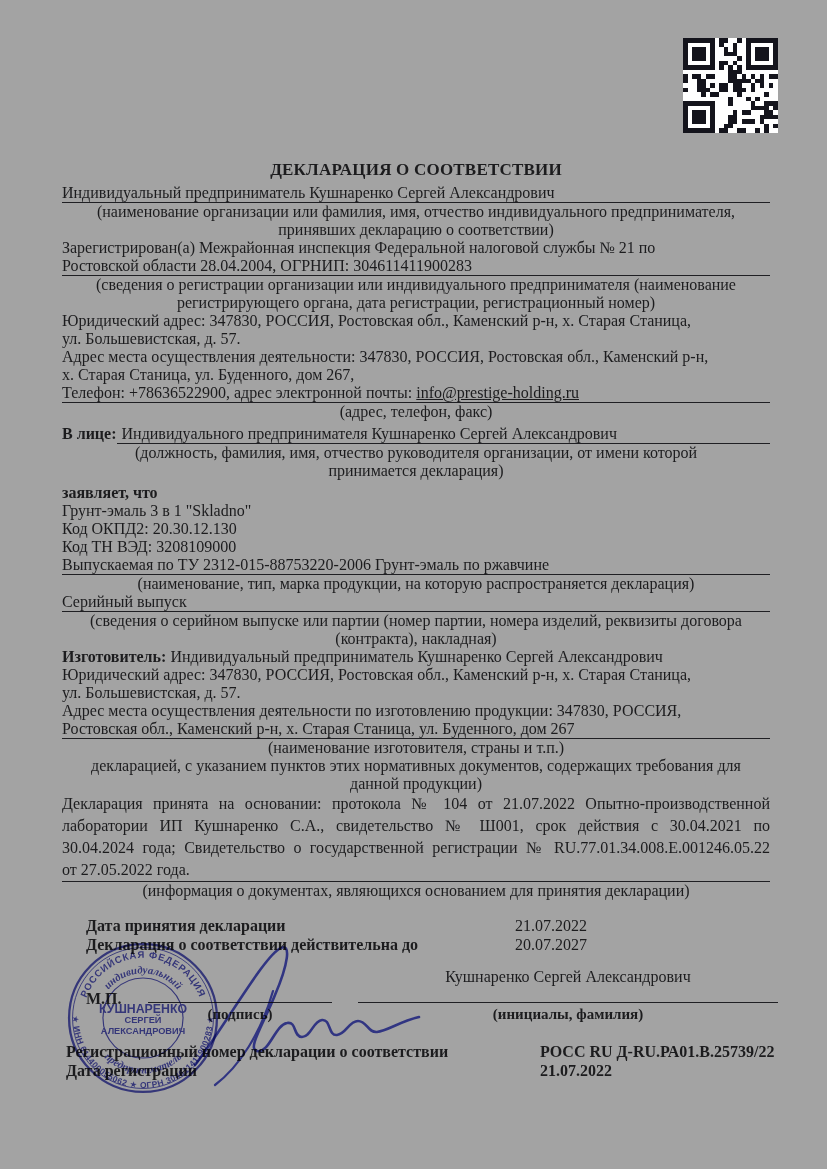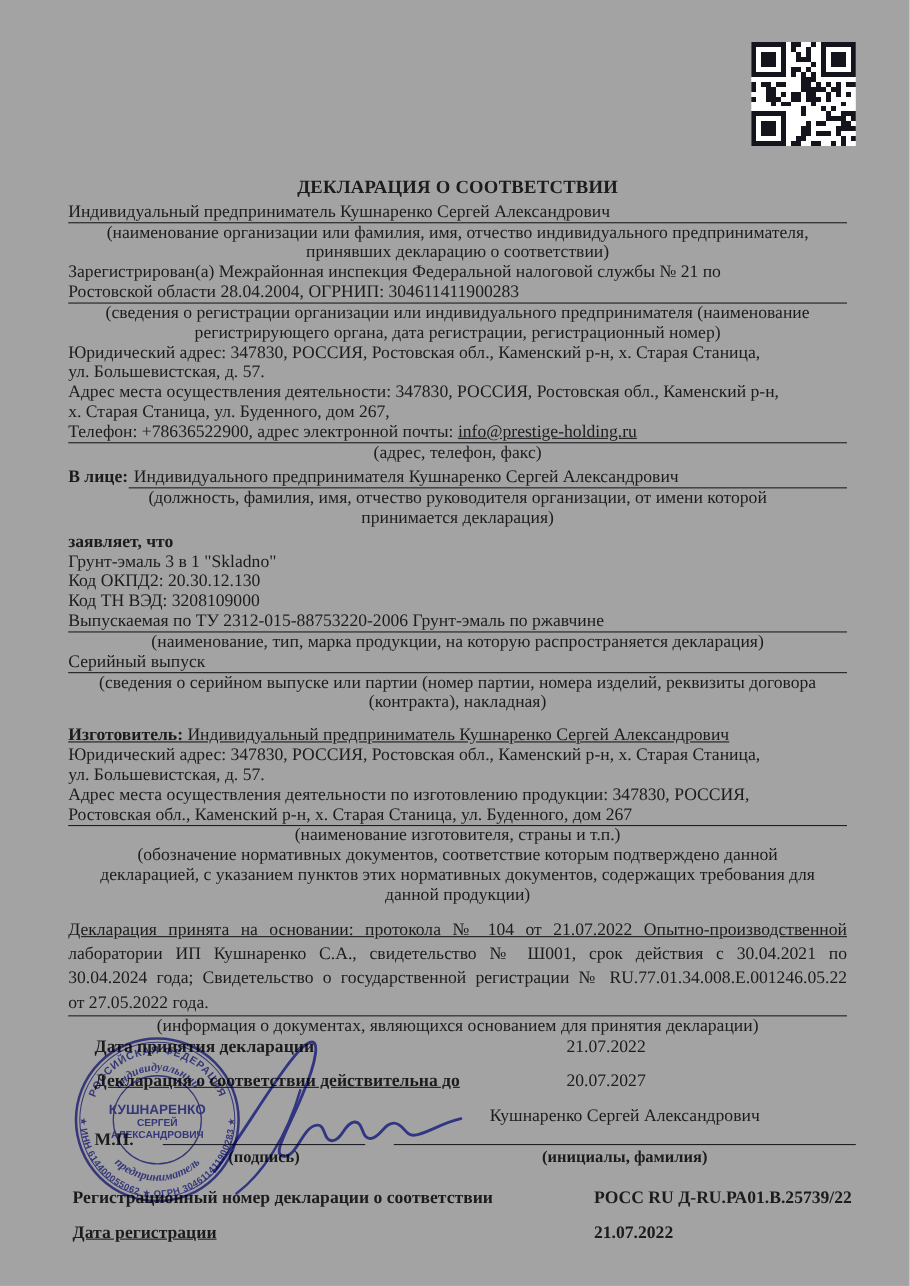--- a/index.html
+++ b/index.html
@@ -18,21 +18,21 @@
   .title{font-size:17px;font-weight:bold;text-align:center;letter-spacing:.2px;margin-bottom:4px;}
   .ln{font-size:16px;line-height:18px;white-space:nowrap;}
   .cap{text-align:center;}
   .ul{border-bottom:1.5px solid var(--rule);}
   .b{font-weight:bold;}
   .row{display:flex;align-items:flex-start;}
   .row .val{flex:1 1 auto;border-bottom:1.5px solid var(--rule);padding-left:5px;white-space:nowrap;}
   .email{text-decoration:underline;text-align:center;}
   .just{text-align:justify;text-align-last:justify;line-height:22px;}
   .lastline{line-height:22px;}
-  .gap4{margin-top:4px;} .gap8{margin-top:8px;} .gap12{margin-top:12px;text-decoration:underline;} .gap16{}
+  .gap4{margin-top:4px;} .gap8{margin-top:8px;} .gap12{margin-top:0;} .gap16{margin-top:16px;}
   .fieldrow{position:relative;padding-left:24px;line-height:19px;font-size:16px;}
   .fieldrow .fval{position:absolute;left:453px;top:0;white-space:nowrap;}
   .sigblock{position:relative;height:80px;}
   .mp{position:absolute;left:24px;top:36px;font-weight:bold;font-size:16px;}
   .sigline{position:absolute;left:86px;top:48px;width:184px;border-bottom:1.5px solid var(--rule);}
   .sigcap{position:absolute;left:86px;top:52px;width:184px;text-align:center;font-weight:bold;font-size:15px;}
   .signame{position:absolute;left:296px;top:14px;width:420px;text-align:center;font-size:16px;}
   .namecapline{position:absolute;left:296px;top:48px;width:420px;border-bottom:1.5px solid var(--rule);}
   .namecap{position:absolute;left:296px;top:52px;width:420px;text-align:center;font-weight:bold;font-size:15px;}
   .regrow{position:relative;padding-left:4px;line-height:19px;font-size:16px;font-weight:bold;}
@@ -105,21 +105,20 @@
     <div class="ln ul">Серийный выпуск</div>
     <div class="ln cap">(сведения о серийном выпуске или партии (номер партии, номера изделий, реквизиты договора</div>
     <div class="ln cap">(контракта), накладная)</div>
 
     <div class="ln gap12"><span class="b">Изготовитель:</span><span> Индивидуальный предприниматель Кушнаренко Сергей Александрович</span></div>
     <div class="ln">Юридический адрес: 347830, РОССИЯ, Ростовская обл., Каменский р-н, х. Старая Станица,</div>
     <div class="ln">ул. Большевистская, д. 57.</div>
     <div class="ln">Адрес места осуществления деятельности по изготовлению продукции: 347830, РОССИЯ,</div>
     <div class="ln ul">Ростовская обл., Каменский р-н, х. Старая Станица, ул. Буденного, дом 267</div>
     <div class="ln cap">(наименование изготовителя, страны и т.п.)</div>
-    <div class="ln cap">(обозначение нормативных документов, соответствие которым подтверждено данной</div>
     <div class="ln cap">декларацией, с указанием пунктов этих нормативных документов, содержащих требования для</div>
     <div class="ln cap">данной продукции)</div>
 
     <div class="ln just gap12">Декларация принята на основании: протокола № 104 от 21.07.2022 Опытно-производственной</div>
     <div class="ln just">лаборатории ИП Кушнаренко С.А., свидетельство № Ш001, срок действия с 30.04.2021 по</div>
     <div class="ln just">30.04.2024 года;  Свидетельство о государственной регистрации № RU.77.01.34.008.Е.001246.05.22</div>
     <div class="ln lastline ul">от 27.05.2022 года.</div>
     <div class="ln cap">(информация о документах, являющихся основанием для принятия декларации)</div>
 
     <div class="fieldrow gap16">

